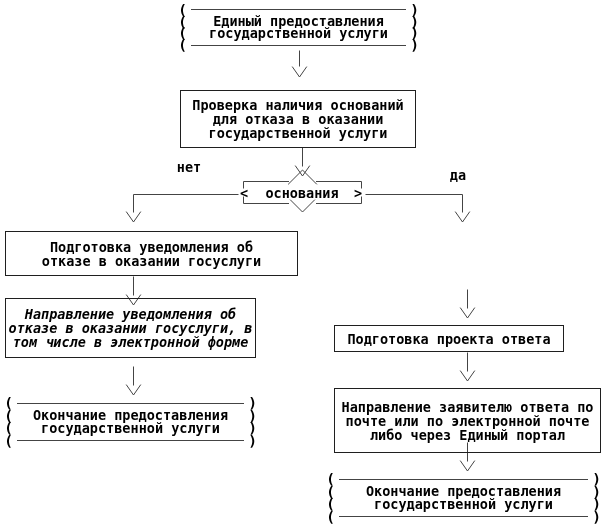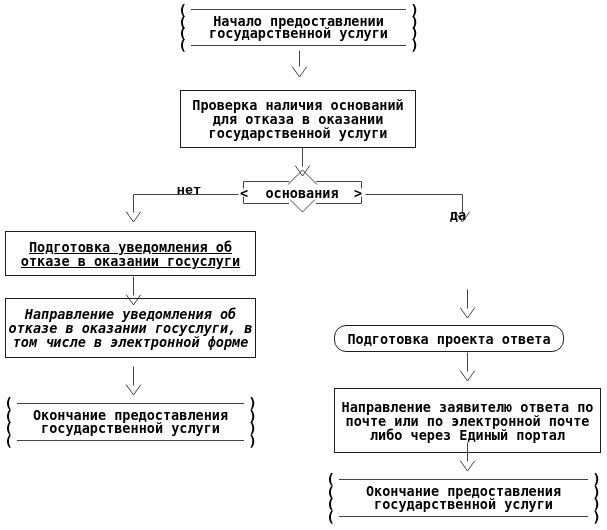--- a/index.html
+++ b/index.html
@@ -91,21 +91,21 @@
   </svg>
 
   <div class="node terminal" style="left:177px;top:4px;width:243px;height:47px;">
     <div class="trow">
       <span class="par">(</span>
       <span class="hline"></span>
       <span class="par">)</span>
     </div>
     <div class="trow">
       <span class="par">(</span>
-      <span class="ttext">Начало предоставлении</span>
+      <span class="ttext">Единый предоставления</span>
       <span class="par">)</span>
     </div>
     <div class="trow">
       <span class="par">(</span>
       <span class="ttext">государственной услуги</span>
       <span class="par">)</span>
     </div>
     <div class="trow">
       <span class="par">(</span>
       <span class="hline"></span>
@@ -115,24 +115,24 @@
 
   <div class="node box" style="left:180px;top:90px;width:236px;height:58px;">
     <div class="bline">Проверка наличия оснований</div>
     <div class="bline">для отказа в оказании</div>
     <div class="bline">государственной услуги</div>
   </div>
 
   <span class="dz" style="left:244px;top:186px;">&lt;</span>
   <span class="dz" style="left:302px;top:186px;">основания</span>
   <span class="dz" style="left:358px;top:186px;">&gt;</span>
-  <span class="dz" style="left:189px;top:184px;font-family:Liberation Mono, monospace;">нет</span>
-  <span class="dz" style="left:458px;top:168px;margin-top:40px;">да</span>
+  <span class="dz" style="left:189px;top:160px;">нет</span>
+  <span class="dz" style="left:458px;top:168px;">да</span>
 
-  <div class="node box" style="left:5px;top:231px;width:251px;height:45px;text-decoration:underline;">
+  <div class="node box" style="left:5px;top:231px;width:293px;height:45px;">
     <div class="bline">Подготовка уведомления об</div>
     <div class="bline">отказе в оказании госуслуги</div>
   </div>
 
   <div class="node box" style="left:5px;top:298px;width:251px;height:60px;font-style:italic;">
     <div class="bline">Направление уведомления об</div>
     <div class="bline">отказе в оказании госуслуги, в</div>
     <div class="bline">том числе в электронной форме</div>
   </div>
 
@@ -153,21 +153,21 @@
       <span class="par">)</span>
     </div>
     <div class="trow">
       <span class="par">(</span>
       <span class="hline"></span>
       <span class="par">)</span>
     </div>
   </div>
 
 
-  <div class="node box" style="left:334px;top:325px;width:230px;height:27px;border-radius:12px;">
+  <div class="node box" style="left:334px;top:325px;width:230px;height:27px;">
     <div class="bline">Подготовка проекта ответа</div>
   </div>
 
   <div class="node box" style="left:334px;top:388px;width:267px;height:65px;">
     <div class="bline">Направление заявителю ответа по</div>
     <div class="bline">почте или по электронной почте</div>
     <div class="bline">либо через Единый портал</div>
   </div>
 
   <div class="node terminal" style="left:325px;top:473px;width:277px;height:50px;">

